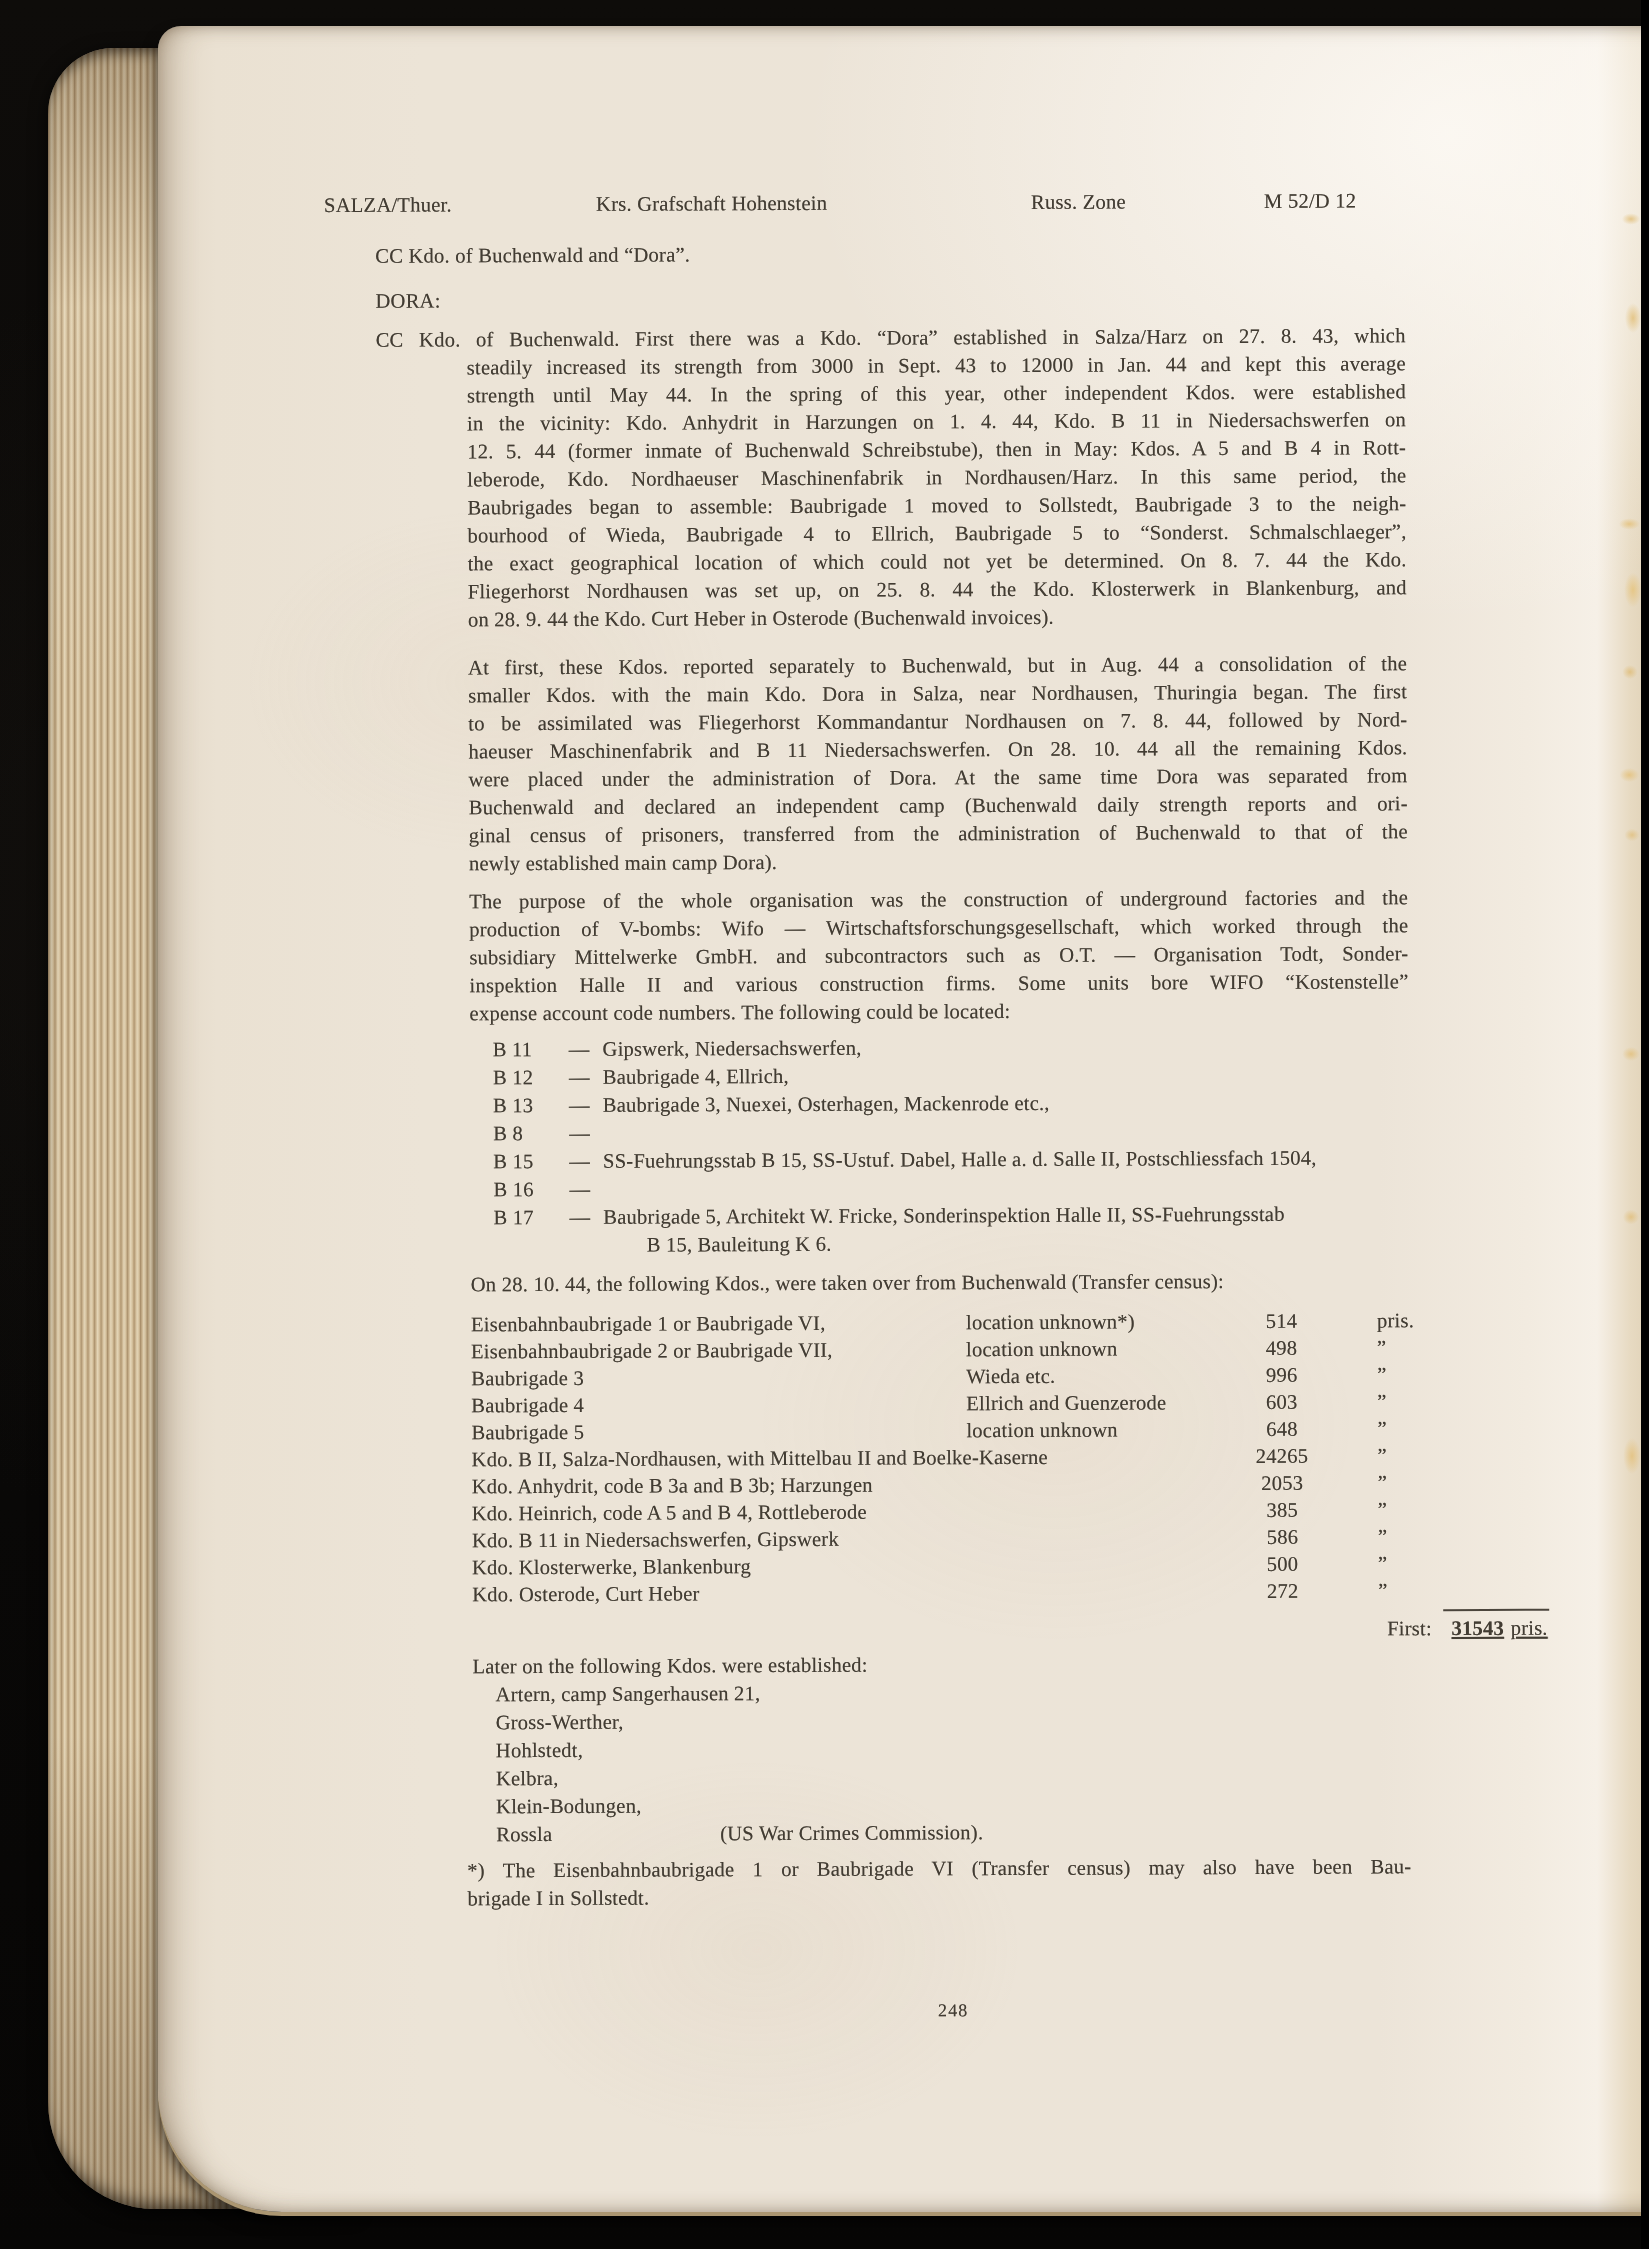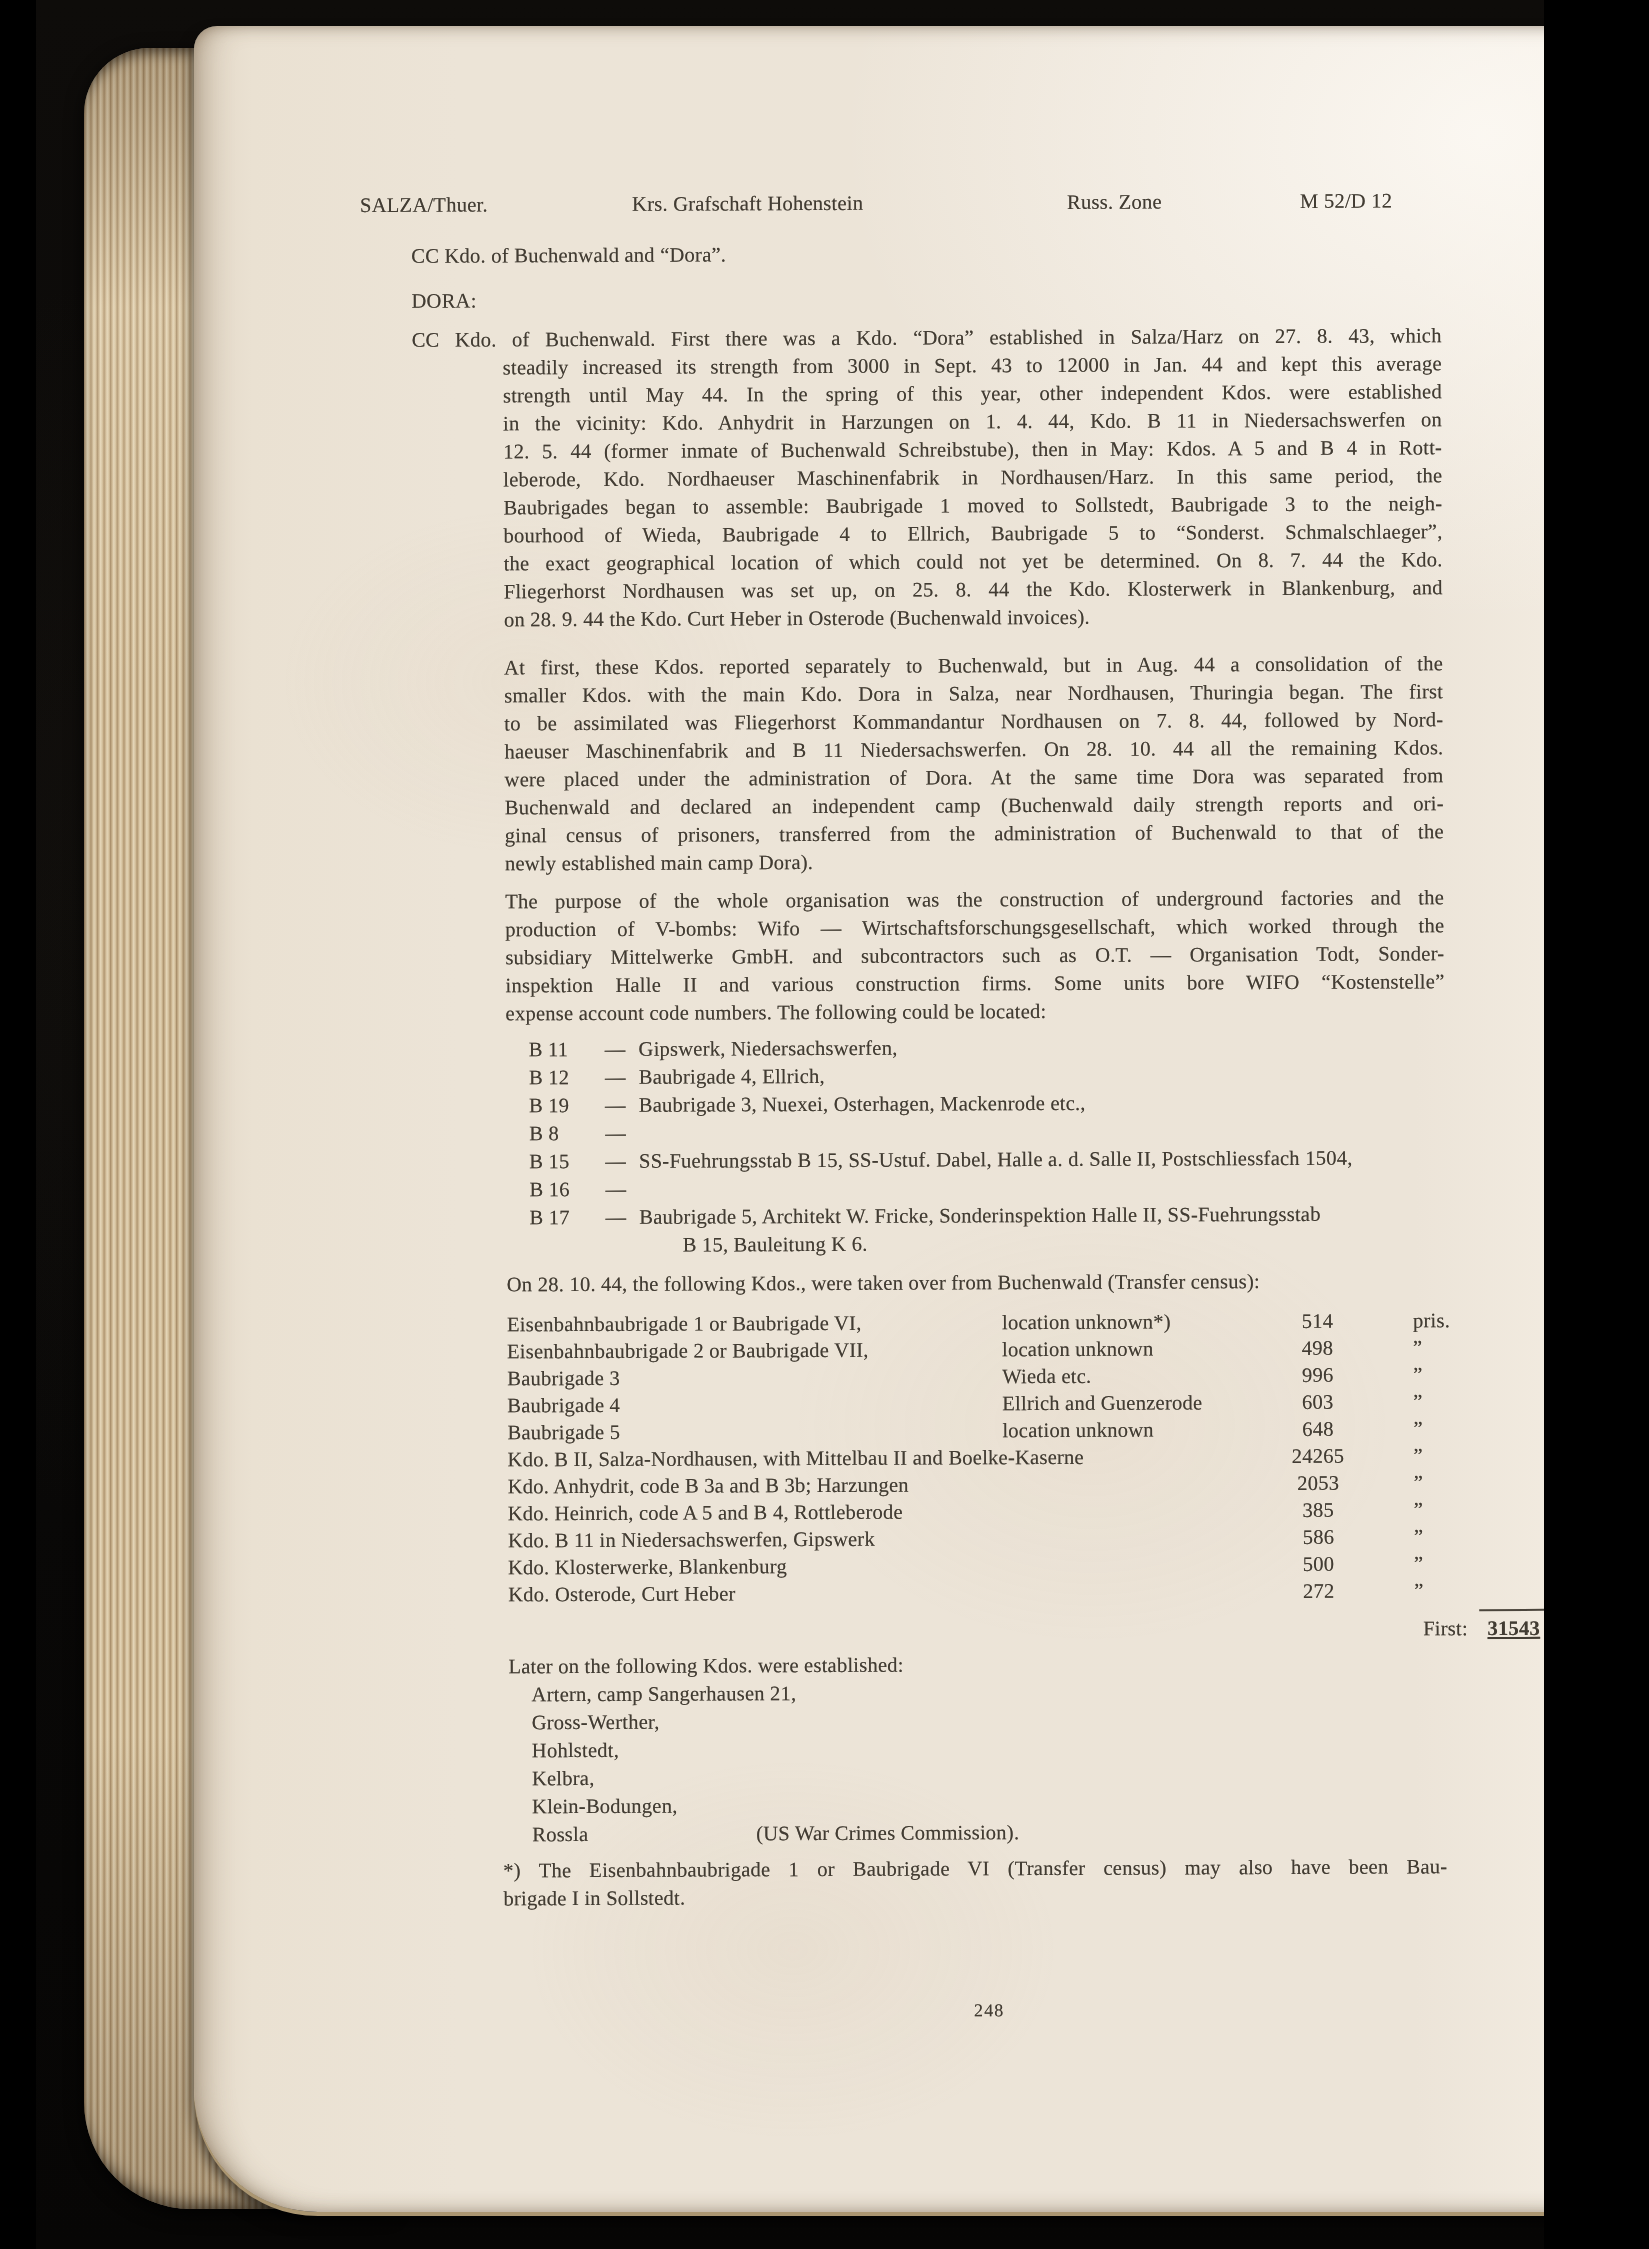--- a/index.html
+++ b/index.html
@@ -1,20 +1,20 @@
 <!DOCTYPE html>
 <html style="font-size:13px"><head>
 <meta charset="utf-8">
 <style>
   html,body{margin:0;padding:0;background:#000;}
-  .scene{position:relative;width:1508px;height:2250px;overflow:hidden;
+  .scene{position:relative;width:1641px;height:2250px;overflow:hidden;
     background:
       radial-gradient(1320px 990px at 30% 40%, rgba(40,34,26,.35), rgba(0,0,0,0) 70%),
       linear-gradient(180deg,#0e0c0a 0%,#0a0908 50%,#070605 100%);
-    font-family:"Liberation Serif","DejaVu Serif",serif;margin-left:36px;}
+    font-family:"Liberation Serif","DejaVu Serif",serif;}
   
   .page-stack{position:absolute;left:48px;top:48px;width:305px;height:2161px;
     border-radius:66px 0 0 107px;
     background:repeating-linear-gradient(90deg,
       #a98f6b 0px,#cdb globe 0px,#c9b28d 1.6px,#e3d4b6 3.3px,#d7c4a1 5px,#b89e78 6.6px);
     background:repeating-linear-gradient(90deg,
       #a98f6b 0px,#c9b28d 1.6px,#e3d4b6 3.3px,#d7c4a1 5px,#b89e78 6.6px);
     box-shadow:inset 0 11.5px 15px -8.2px rgba(0,0,0,.75), inset 0 -13px 16.5px -8.2px rgba(0,0,0,.7), 0 5px 18px rgba(0,0,0,.8);}
   .page-stack::after{content:"";position:absolute;inset:0;border-radius:inherit;
     background:linear-gradient(180deg, rgba(60,40,20,.25) 0%, rgba(255,245,225,.12) 12%, rgba(0,0,0,0) 30%, rgba(0,0,0,0) 78%, rgba(60,40,20,.28) 100%);}
@@ -153,21 +153,21 @@
         <span class="code" data-name="code-label">B 11</span>
           <span class="dash" data-name="dash-separator">—</span>
           <span class="desc" data-name="code-description">Gipswerk, Niedersachswerfen,</span>
       </div>
       <div class="code-item" data-name="code-list-item">
         <span class="code" data-name="code-label">B 12</span>
           <span class="dash" data-name="dash-separator">—</span>
           <span class="desc" data-name="code-description">Baubrigade 4, Ellrich,</span>
       </div>
       <div class="code-item" data-name="code-list-item">
-        <span class="code" data-name="code-label">B 19</span>
+        <span class="code" data-name="code-label">B 13</span>
           <span class="dash" data-name="dash-separator">—</span>
           <span class="desc" data-name="code-description">Baubrigade 3, Nuexei, Osterhagen, Mackenrode etc.,</span>
       </div>
       <div class="code-item" data-name="code-list-item">
         <span class="code" data-name="code-label">B 8</span>
           <span class="dash" data-name="dash-separator">—</span>
           <span class="desc" data-name="code-description"></span>
       </div>
       <div class="code-item" data-name="code-list-item">
         <span class="code" data-name="code-label">B 15</span>

